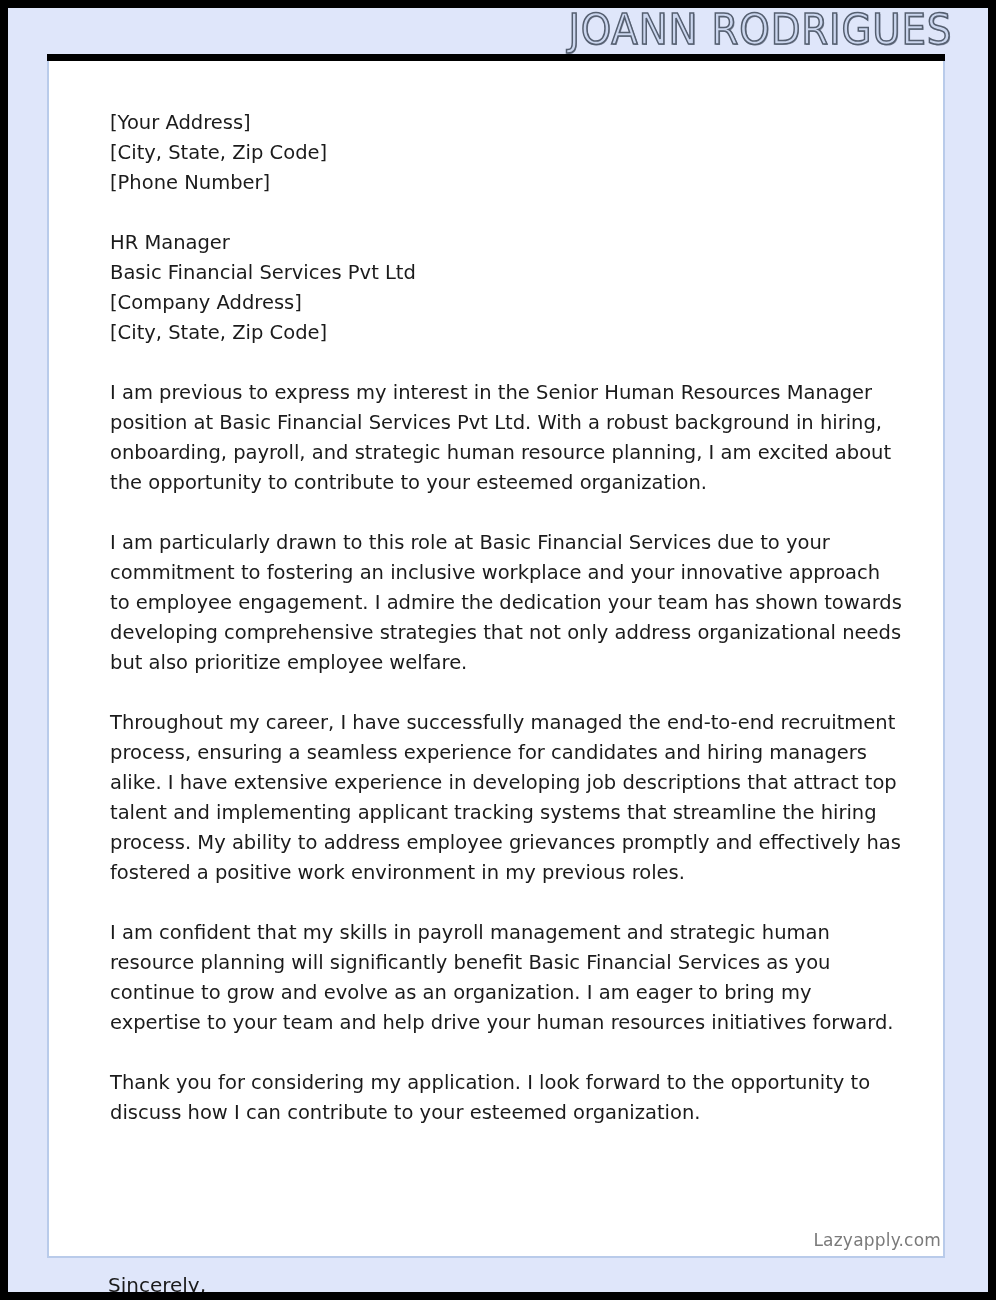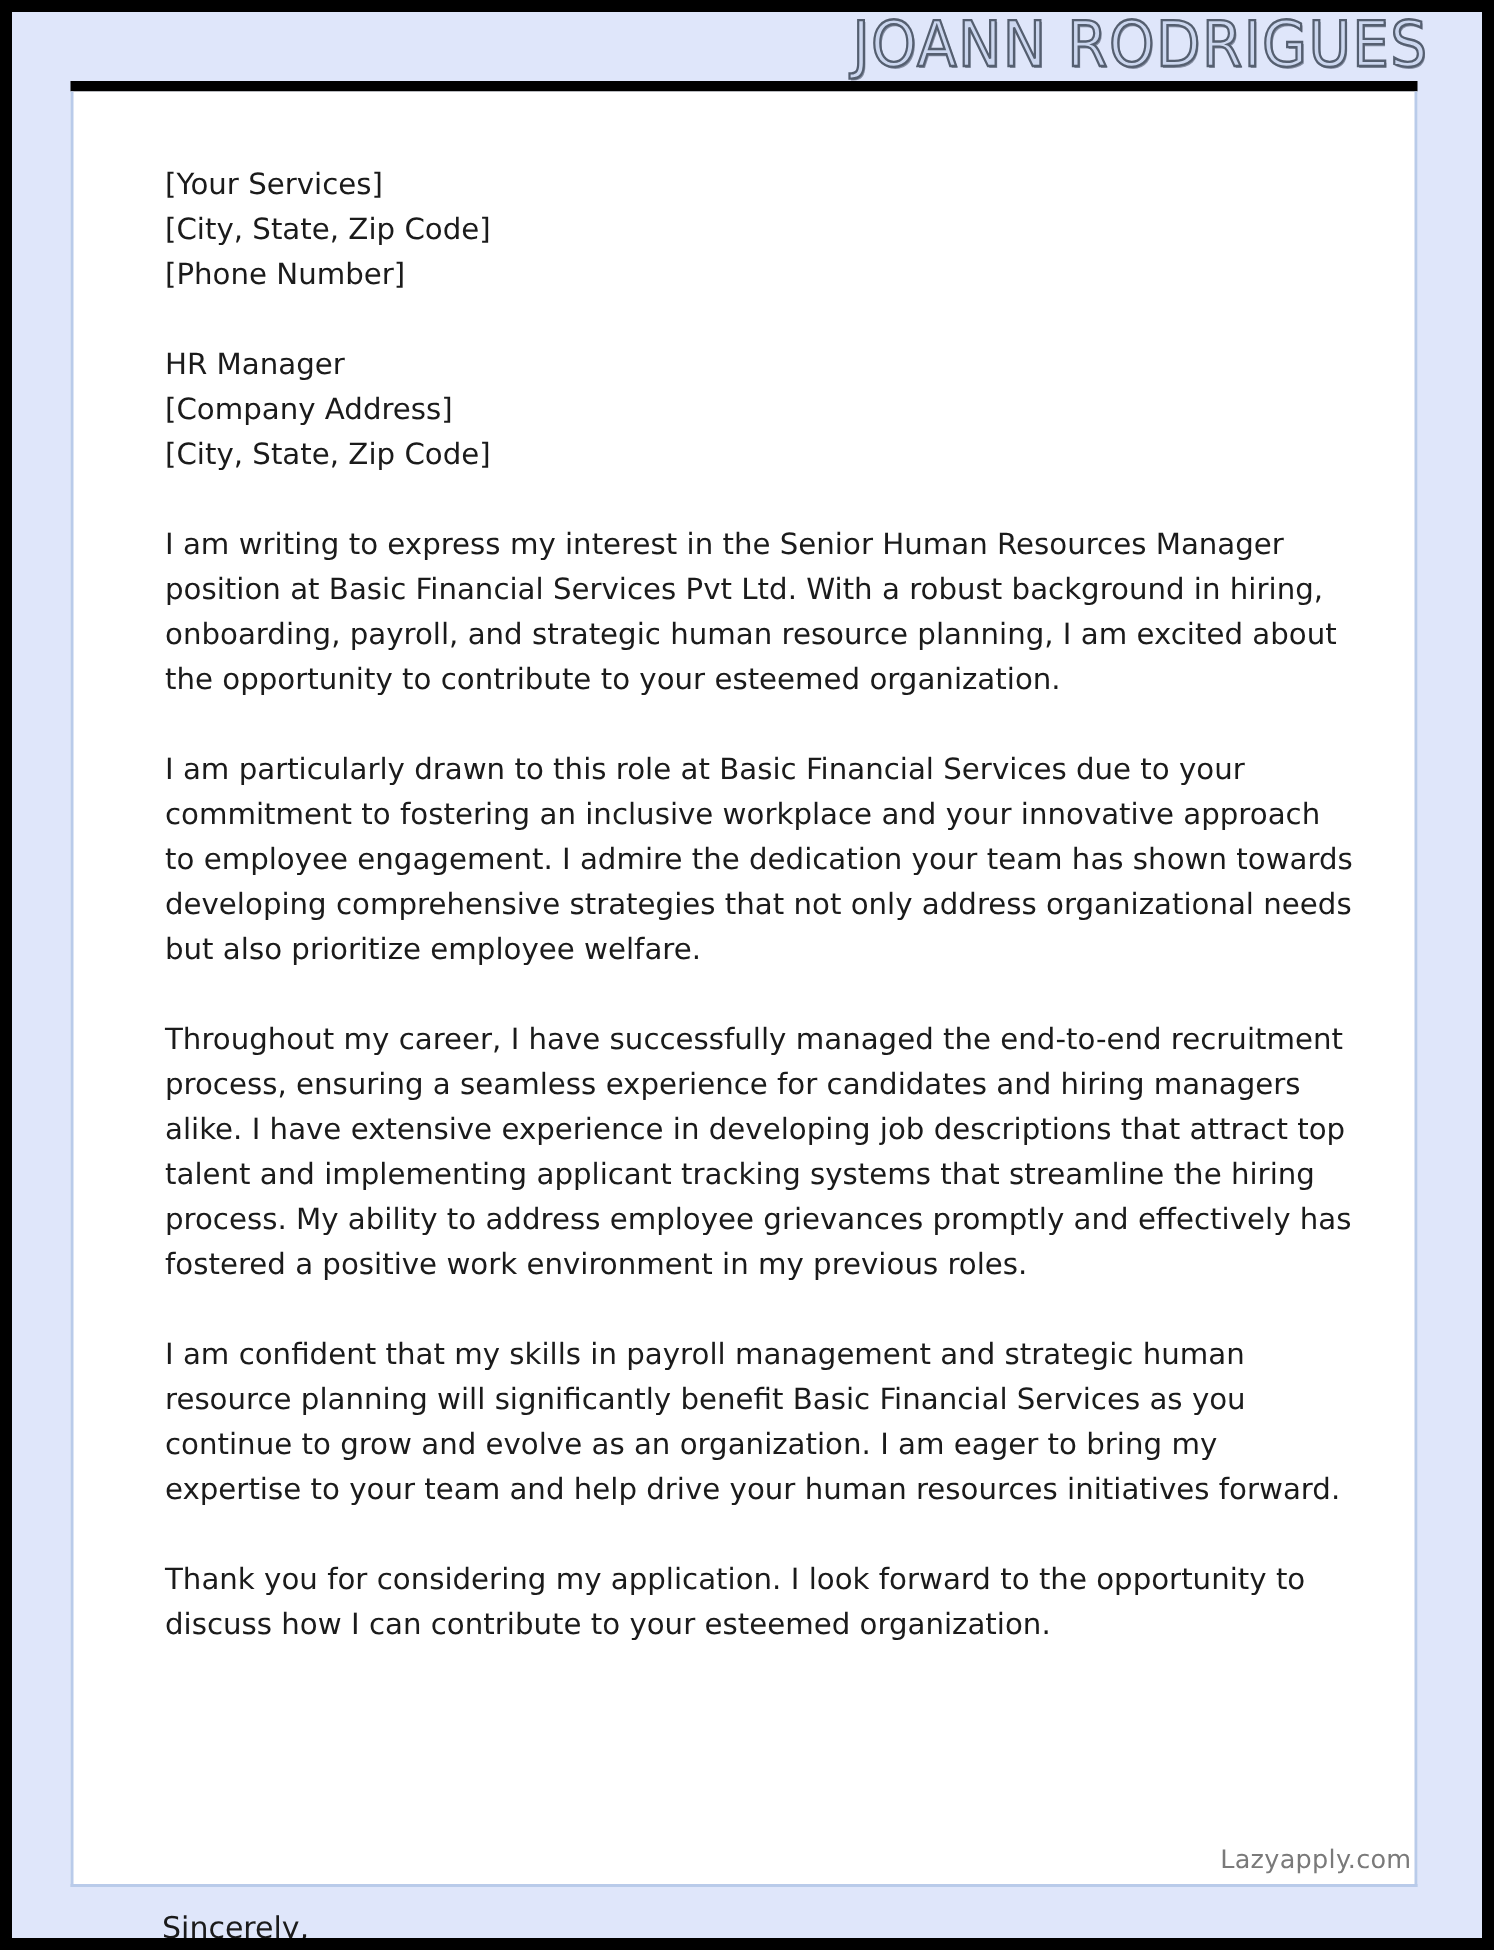--- a/index.html
+++ b/index.html
@@ -151,33 +151,34 @@
     <div class="header-band">
       <div class="applicant-name">JOANN RODRIGUES</div>
     </div>
 
     <div class="page-top-rule"></div>
 
     <div class="page">
       <div class="letter-body">
 
         <div class="block">
-          <div class="addr-line">[Your Services]</div>
+          <div class="addr-line">[Your Address]</div>
           <div class="addr-line">[City, State, Zip Code]</div>
           <div class="addr-line">[Phone Number]</div>
         </div>
 
         <div class="block">
           <div class="addr-line">HR Manager</div>
+          <div class="addr-line">Basic Financial Services Pvt Ltd</div>
           <div class="addr-line">[Company Address]</div>
           <div class="addr-line">[City, State, Zip Code]</div>
         </div>
 
 
-        <p class="para">I am writing to express my interest in the Senior Human Resources Manager position at Basic Financial Services Pvt Ltd. With a robust background in hiring, onboarding, payroll, and strategic human resource planning, I am excited about the opportunity to contribute to your esteemed organization.</p>
+        <p class="para">I am previous to express my interest in the Senior Human Resources Manager position at Basic Financial Services Pvt Ltd. With a robust background in hiring, onboarding, payroll, and strategic human resource planning, I am excited about the opportunity to contribute to your esteemed organization.</p>
         <p class="para">I am particularly drawn to this role at Basic Financial Services due to your commitment to fostering an inclusive workplace and your innovative approach to employee engagement. I admire the dedication your team has shown towards developing comprehensive strategies that not only address organizational needs but also prioritize employee welfare.</p>
         <p class="para">Throughout my career, I have successfully managed the end-to-end recruitment process, ensuring a seamless experience for candidates and hiring managers alike. I have extensive experience in developing job descriptions that attract top talent and implementing applicant tracking systems that streamline the hiring process. My ability to address employee grievances promptly and effectively has fostered a positive work environment in my previous roles.</p>
         <p class="para">I am confident that my skills in payroll management and strategic human resource planning will significantly benefit Basic Financial Services as you continue to grow and evolve as an organization. I am eager to bring my expertise to your team and help drive your human resources initiatives forward.</p>
         <p class="para">Thank you for considering my application. I look forward to the opportunity to discuss how I can contribute to your esteemed organization.</p>
 
       </div>
 
       <div class="watermark">Lazyapply.com</div>
     </div>
 

